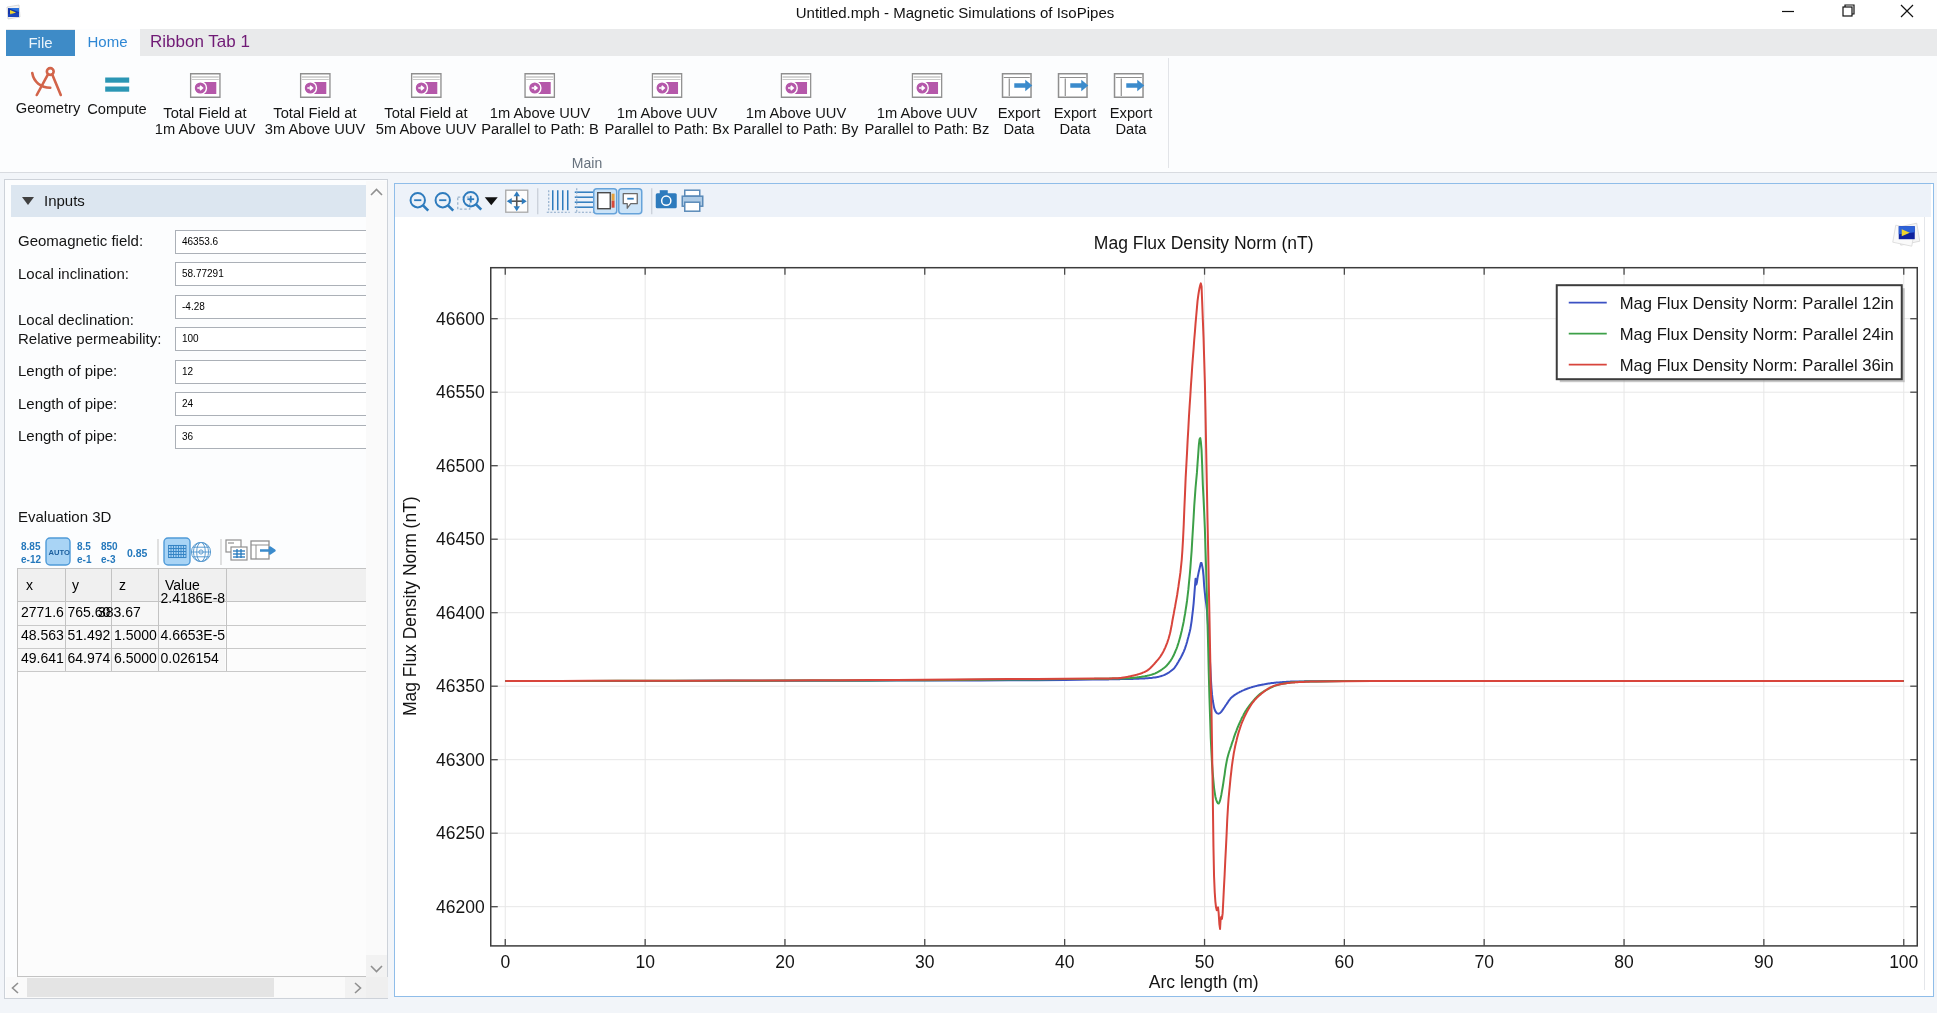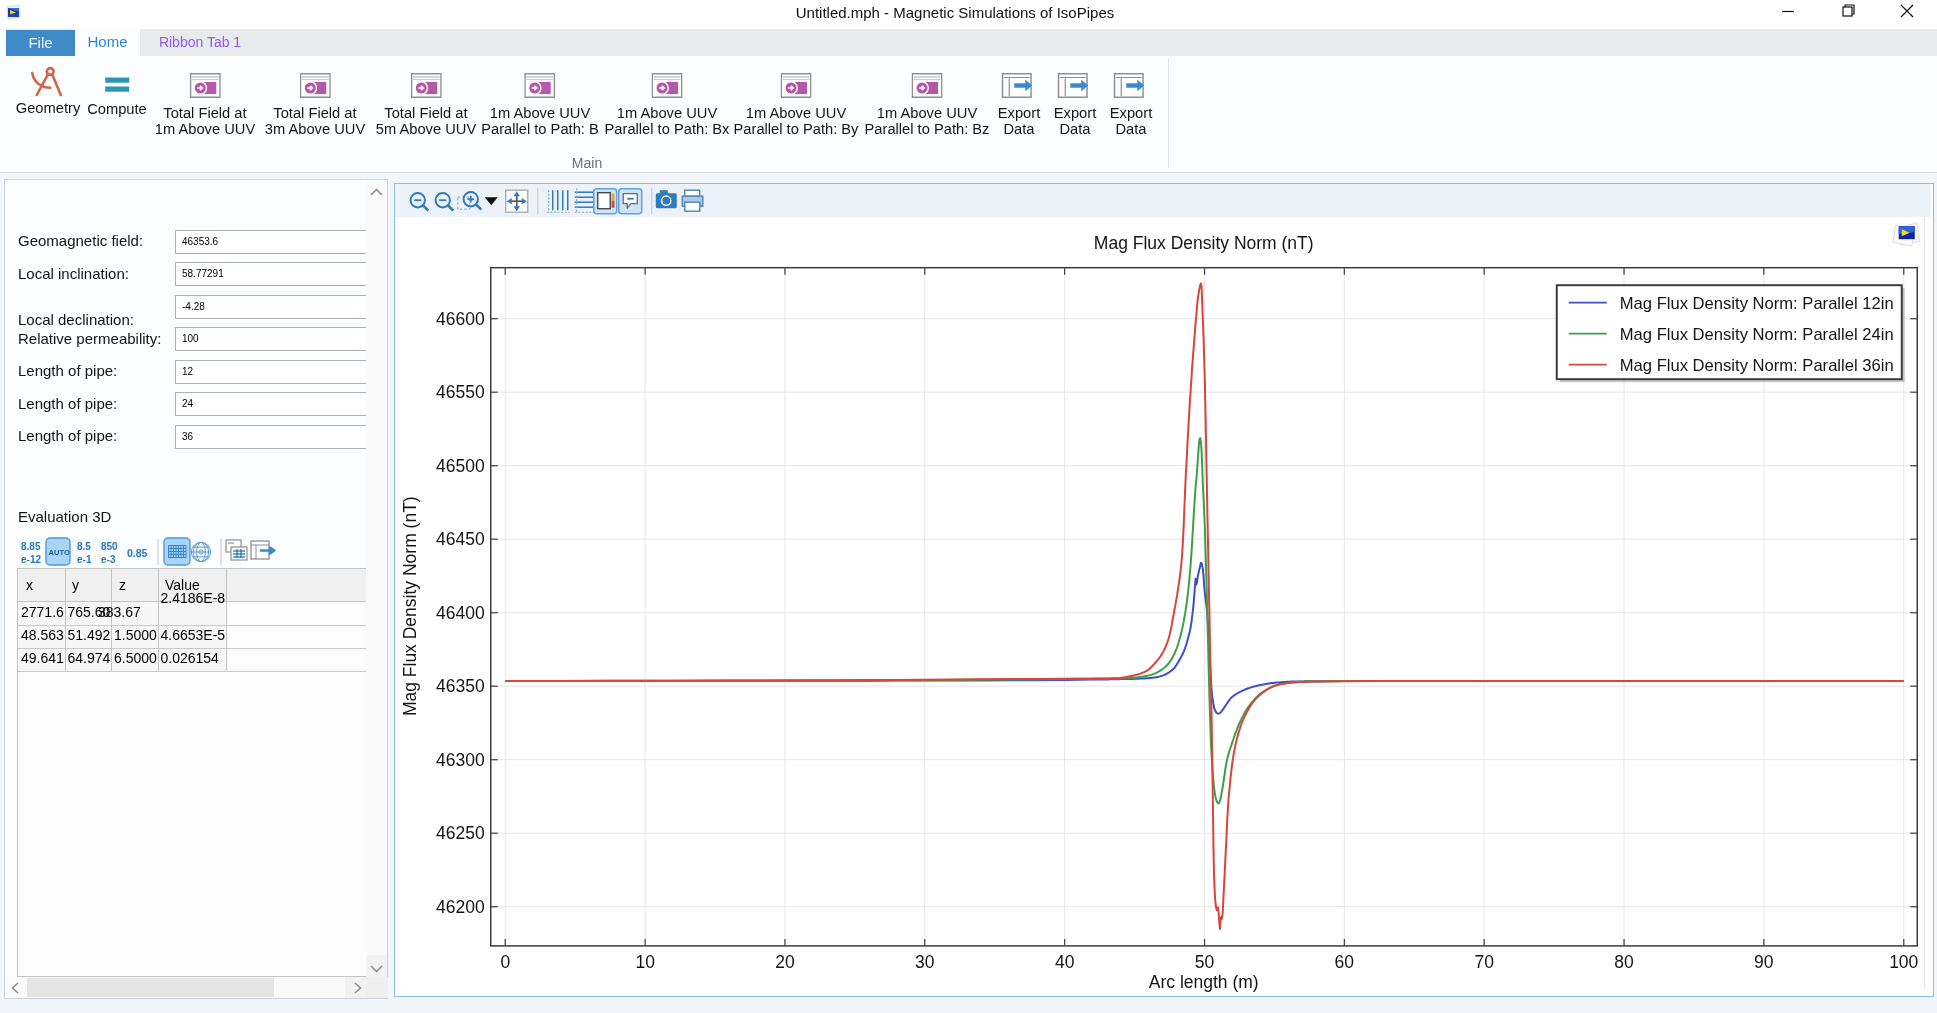--- a/index.html
+++ b/index.html
@@ -8,21 +8,21 @@
 
 #titlebar{position:absolute;left:0;top:0;width:1937px;height:26px;background:#ffffff}
 #title{position:absolute;top:4px;left:0;width:1910px;text-align:center;font-size:15px;color:#111}
 
 #tabrow{position:absolute;left:0;top:26px;width:1937px;height:30px;background:#fff}
 #tabgray{position:absolute;left:0;top:3px;width:1937px;height:27px;background:#e9eaeb}
 #tabrow .white-lead{position:absolute;left:0;top:0;width:6px;height:30px;background:#fff;z-index:2}
 #filebtn{z-index:3}
 #filebtn{position:absolute;left:6px;top:4px;width:69px;height:26px;background:#3e8bc7;color:#eaf4fb;font-size:15px;text-align:center;line-height:26px}
 #hometab{z-index:3;position:absolute;left:75px;top:3px;width:65px;height:27px;background:#fcfdfe;color:#2e87d4;font-size:15px;text-align:center;line-height:26px}
-#rtab{z-index:3;position:absolute;left:140px;top:3px;width:120px;height:27px;color:#8b5cf6;font-size:14px;text-align:center;line-height:26px}
+#rtab{z-index:3;position:absolute;left:140px;top:3px;width:120px;height:27px;color:#701a75;font-size:17px;text-align:center;line-height:26px}
 
 #ribbon{position:absolute;left:0;top:56px;width:1937px;height:117px;background:#fcfdfe;border-bottom:1px solid #d8dbe0}
 .rbtn{position:absolute;top:4px;transform:translateX(-50%);text-align:center;font-size:14.7px;line-height:16px;color:#151515;white-space:nowrap}
 .rbtn .ric{display:block;margin:0 auto 8px auto}
 #mainlbl{position:absolute;left:587px;top:99px;transform:translateX(-50%);font-size:14px;color:#67727e}
 #rsep{position:absolute;left:1168px;top:2px;width:1px;height:110px;background:#e2e4e8}
 
 #mainarea{position:absolute;left:0;top:173px;width:1937px;height:840px;background:#f2f5f9}
 
 #lpanel{position:absolute;left:4px;top:179px;width:384px;height:820px;background:#fcfdfe;border:1px solid #cdd2d9}
@@ -162,20 +162,24 @@
 <line x1="3" y1="5.5" x2="29" y2="5.5" stroke="#8f8f8f" stroke-width="1.2"></line>
 <line x1="8.5" y1="6.5" x2="8.5" y2="24" stroke="#8f8f8f" stroke-width="1.2"></line>
 <path d="M13.5 13.5 L26 13.5" stroke="#3b8bcc" stroke-width="4.6" fill="none"></path>
         <path d="M24.5 7.8 L31.5 13.5 L24.5 19.2 Z" fill="#3b8bcc"></path>
 </svg>Export<br>Data</div>
 <div id="rsep"></div>
     <div id="mainlbl">Main</div>
   </div>
 <div id="mainarea"></div>
 <div id="lpanel">
+<div class="sechdr" style="top:5px">
+      <div class="tri"></div>
+      <div class="htxt">Inputs</div>
+    </div>
 <div class="flabel" style="top:52.0px">Geomagnetic field:</div>
 <div class="ffield" style="top:49.5px">46353.6</div>
 <div class="flabel" style="top:84.5px">Local inclination:</div>
 <div class="ffield" style="top:82.0px">58.77291</div>
 <div class="flabel" style="top:131px">Local declination:</div>
 <div class="ffield" style="top:114.5px">-4.28</div>
 <div class="flabel" style="top:149.5px">Relative permeability:</div>
 <div class="ffield" style="top:147.0px">100</div>
 <div class="flabel" style="top:182.0px">Length of pipe:</div>
 <div class="ffield" style="top:179.5px">12</div>

